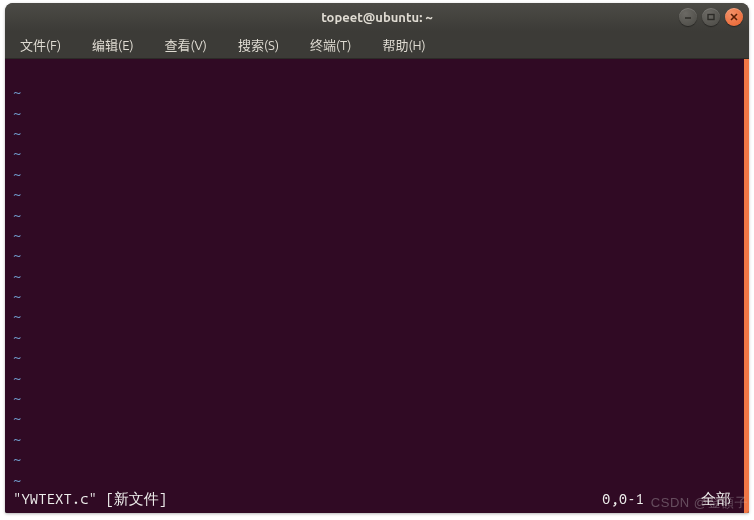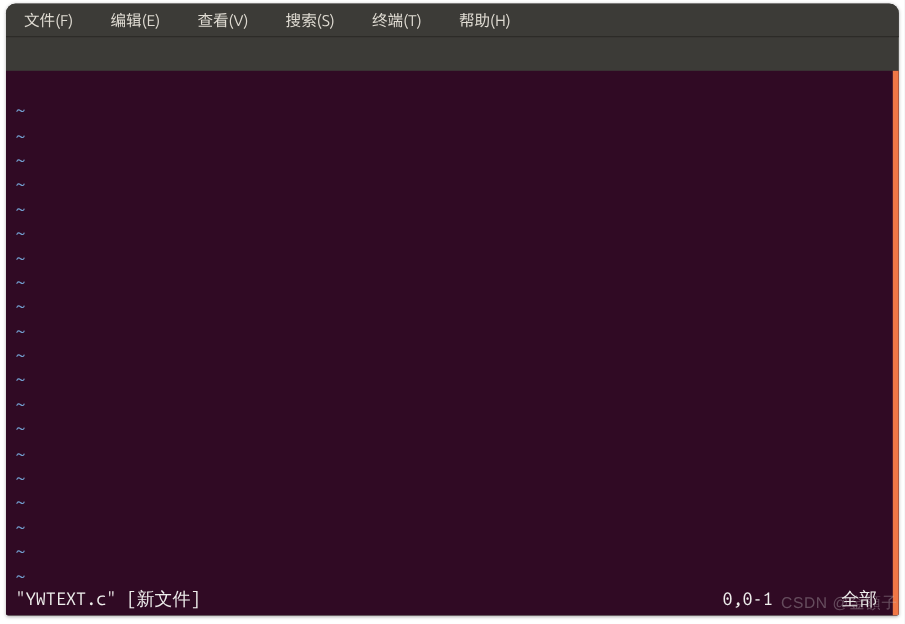--- a/index.html
+++ b/index.html
@@ -129,20 +129,41 @@
     font-family: sans-serif;
     letter-spacing: .5px;
     pointer-events: none;
   }
 </style>
 </head>
 <body>
 
 <div class="window">
 
+  <div class="titlebar">
+    <span>topeet@ubuntu: ~</span>
+    <div class="win-controls">
+      <div class="win-btn min">
+        <svg viewBox="0 0 10 10">
+            <line x1="2" y1="6" x2="8" y2="6" stroke="currentColor" stroke-width="1.6"></line>
+          </svg>
+      </div>
+      <div class="win-btn max">
+        <svg viewBox="0 0 10 10">
+            <rect x="2" y="2.5" width="6" height="5" fill="none" stroke="currentColor" stroke-width="1.4"></rect>
+          </svg>
+      </div>
+      <div class="win-btn close">
+        <svg viewBox="0 0 10 10">
+            <line x1="2" y1="2" x2="8" y2="8" stroke="currentColor" stroke-width="1.6"></line>
+            <line x1="8" y1="2" x2="2" y2="8" stroke="currentColor" stroke-width="1.6"></line>
+          </svg>
+      </div>
+    </div>
+  </div>
 
   <div class="menubar">
     <span class="menu-item">文件(F)</span>
     <span class="menu-item">编辑(E)</span>
     <span class="menu-item">查看(V)</span>
     <span class="menu-item">搜索(S)</span>
     <span class="menu-item">终端(T)</span>
     <span class="menu-item">帮助(H)</span>
   </div>
 

